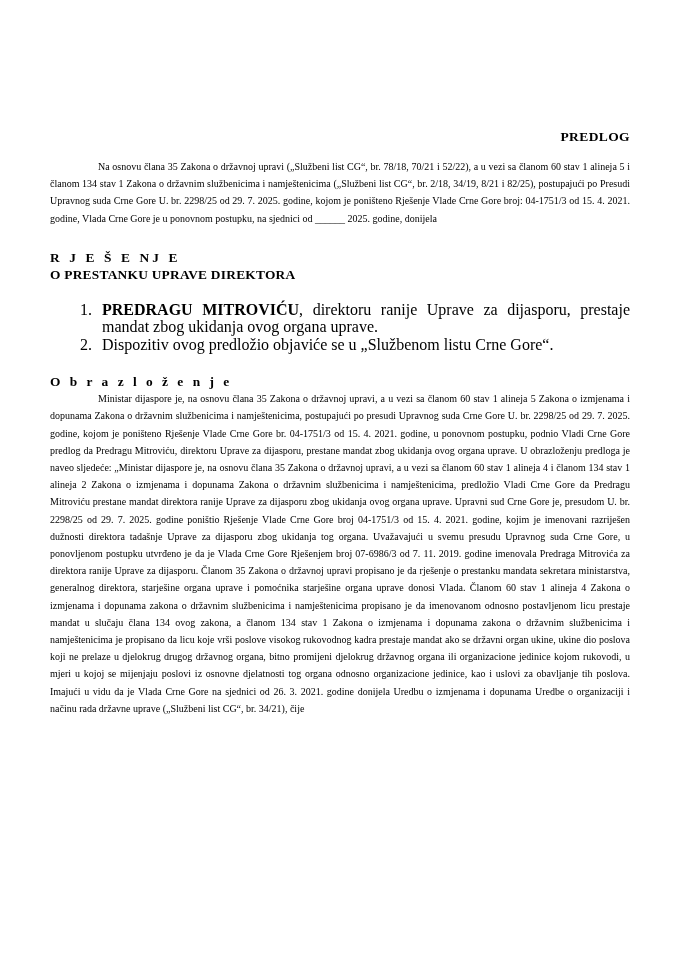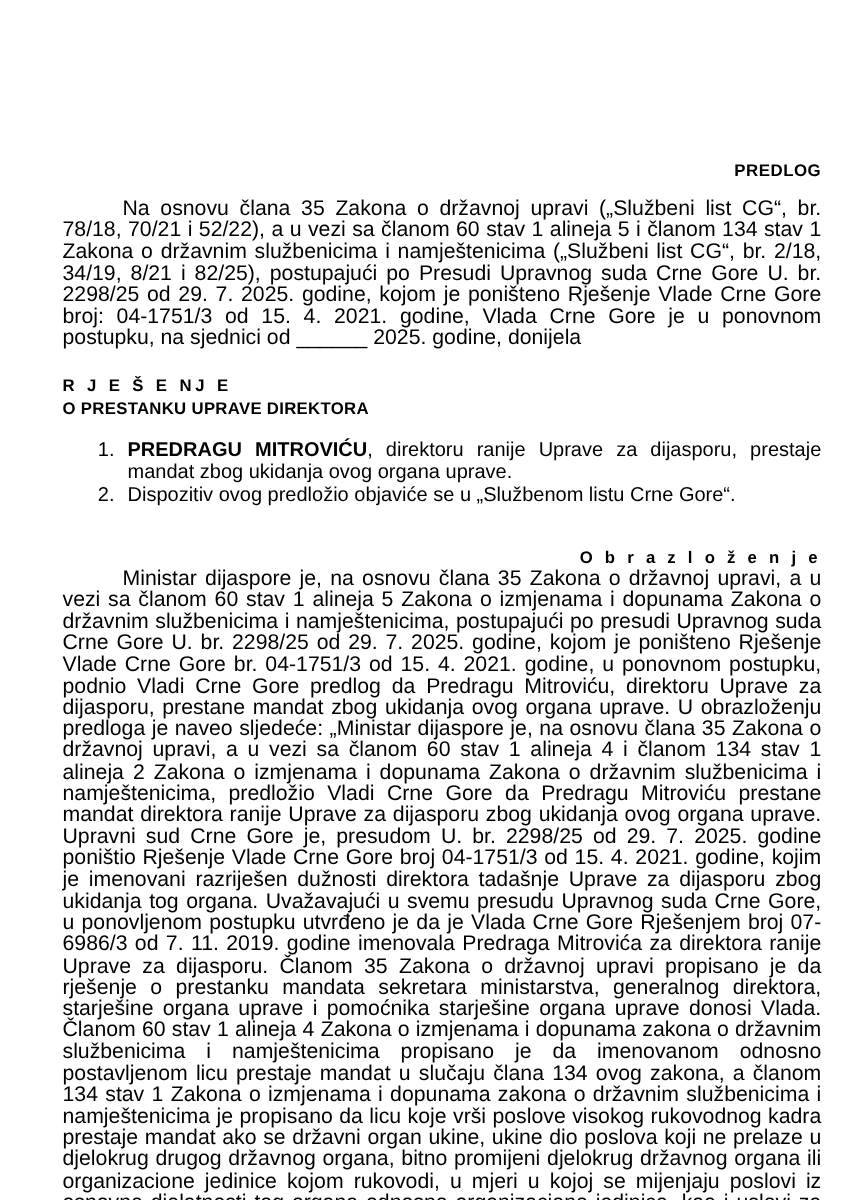--- a/index.html
+++ b/index.html
@@ -14,36 +14,37 @@
     font-family: "Liberation Sans", sans-serif;
     color: #000000;
     -webkit-font-smoothing: antialiased;
   }
 
   .page {
     position: relative;
     width: 679px;
     height: 880px;
     box-sizing: border-box;
-    padding: 0 22px 0 50px;
+    padding: 0 49px 0 50px;
+    font-family: Liberation Serif, serif;
   }
 
   
   .header-predlog {
     text-align: right;
     font-size: 13.5px;
     font-weight: bold;
     letter-spacing: 0.4px;
     padding-top: 129px;
     line-height: 16px;
   }
 
   
   .para {
-    font-size: 17px;
+    font-size: 10px;
     line-height: 17.2px;
     text-align: justify;
     text-justify: inter-word;
     margin: 0;
     hyphens: none;
   }
   .para-intro {
     margin-top: 13px;
     text-indent: 48px;
   }
@@ -78,25 +79,25 @@
   }
   ol.decision-list > li + li {
     margin-top: 1px;
   }
   ol.decision-list b {
     font-weight: bold;
   }
 
   
   .obrazlozenje {
-    text-align: right;
+    text-align: left;
     font-weight: bold;
     font-size: 13.4px;
     letter-spacing: 3.0px;
-    margin-top: 32px;
+    margin-top: 20px;
     line-height: 17px;
   }
 
   .para-body {
     margin-top: 0;
     text-indent: 48px;
   }
 </style>
 </head>
 <body>

